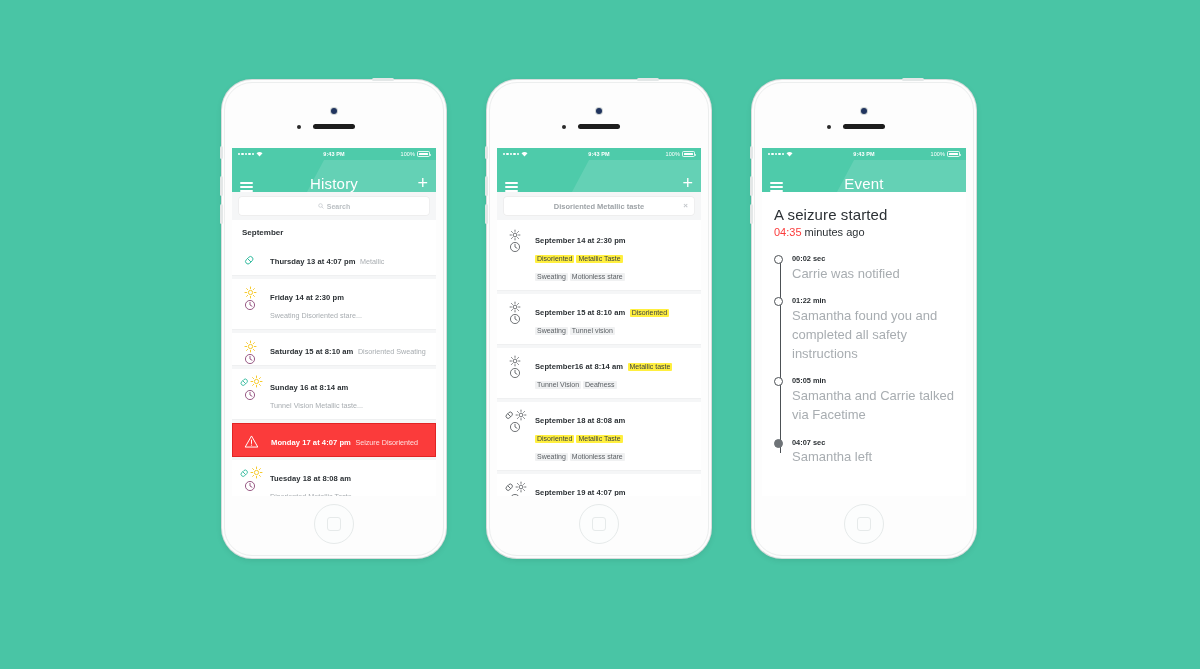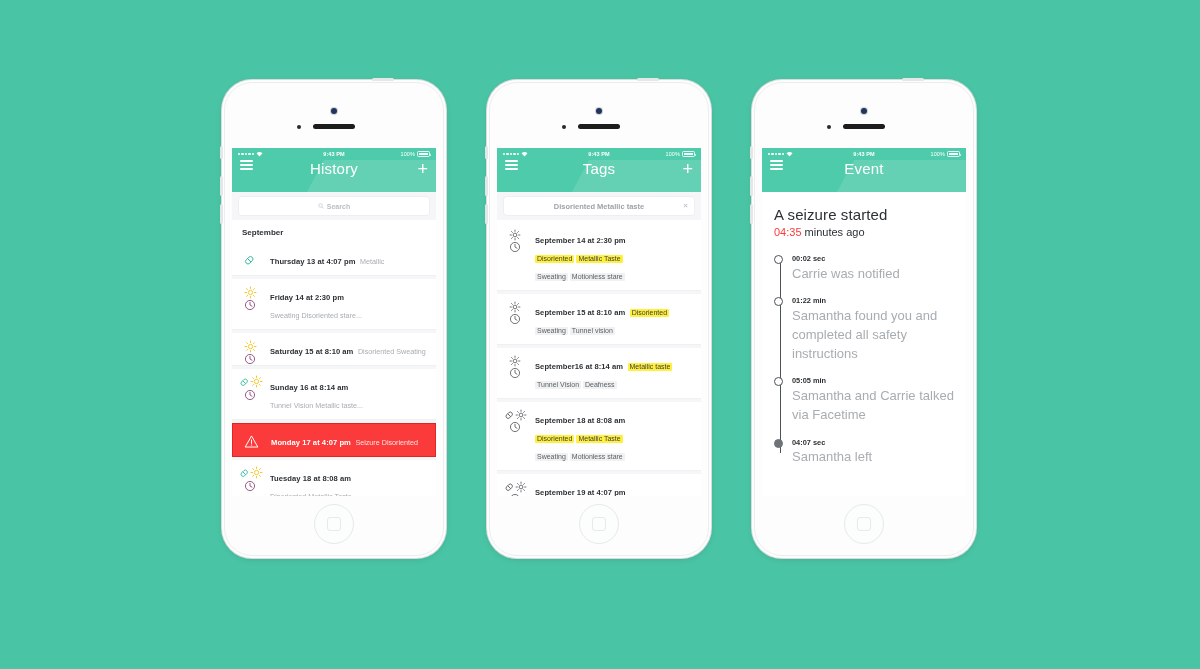--- a/index.html
+++ b/index.html
@@ -75,21 +75,21 @@
   .wifi { display: block; }
   .sb-time { position: absolute; left: 0; right: 0; text-align: center; font-weight: bold; font-size: 5.5px; }
   .sb-right { margin-left: auto; display: flex; align-items: center; gap: 2px; z-index: 1; }
   .batt { width: 13px; height: 6px; border: 0.8px solid rgba(255,255,255,.85); border-radius: 1.5px; position: relative; }
   .batt::after { content:""; position:absolute; right:-2px; top:1.6px; width:1.2px; height:2.4px; background:rgba(255,255,255,.85); border-radius:0 1px 1px 0;}
   .batt i { position: absolute; inset: 1px; background: #fff; display: block; border-radius: .5px; }
 
   
   .navbar {
     height: 32px; background: #4ecbaa; position: relative;
-    display: flex; align-items: flex-start; padding: 0 8px;
+    display: flex; align-items: flex-end; padding: 0 8px;
     overflow: hidden;
   }
   .navbar .sheen {
     position: absolute; top: -20px; right: -40px; width: 160px; height: 110px;
     background: rgba(255,255,255,.13); transform: rotate(28deg);
     pointer-events: none;
   }
   .nav-title {
     position: absolute; left: 0; right: 0; text-align: center;
     color: #fff; font-size: 15px; letter-spacing: .2px; font-weight: normal;
@@ -407,21 +407,20 @@
         </span>
       </div>
 
       <div class="navbar">
         <span class="sheen"></span>
         <span class="hamb">
             <s></s>
             <s></s>
             <s></s>
           </span>
-        <span class="nav-title">Tags</span>
         <span class="plus">+</span>
       </div>
 
       <div class="searchwrap">
         <div class="searchbar">
           <span class="val">Disoriented  Metallic taste</span>
           <span class="clearx">×</span>
         </div>
       </div>
 

